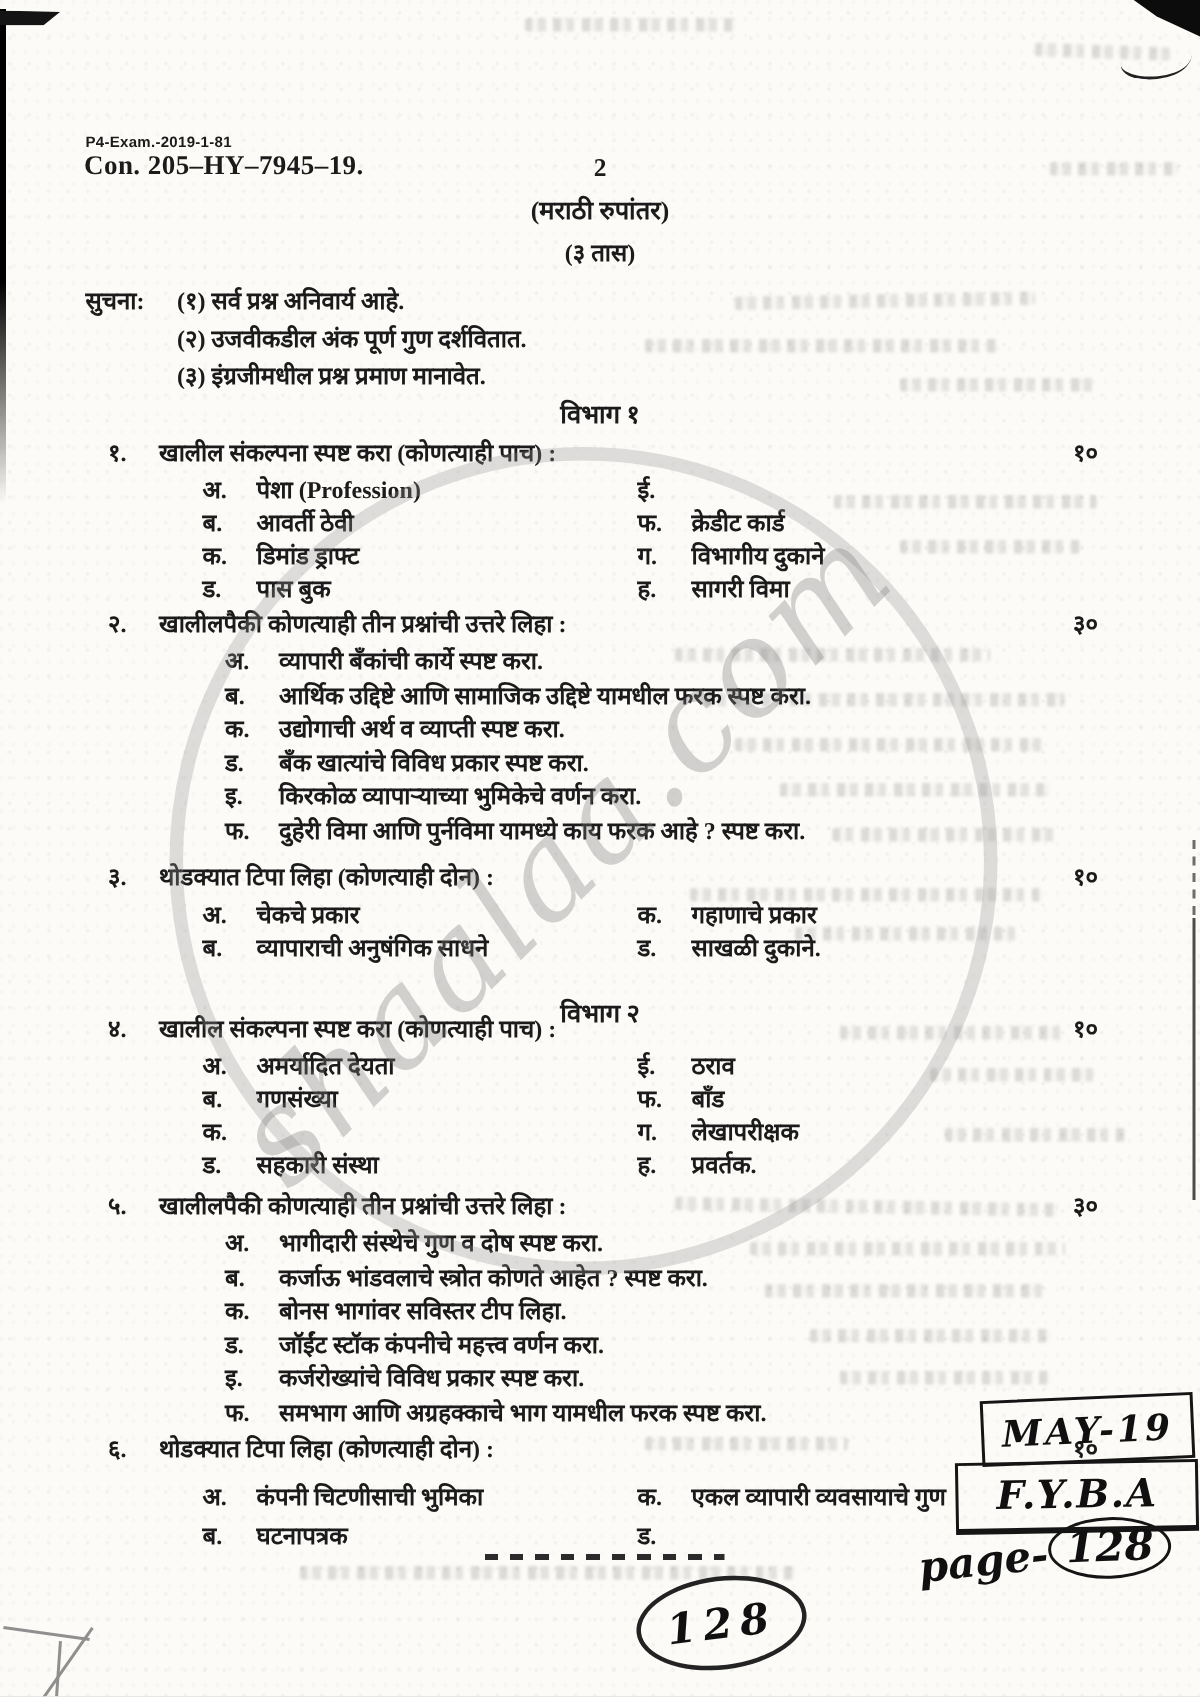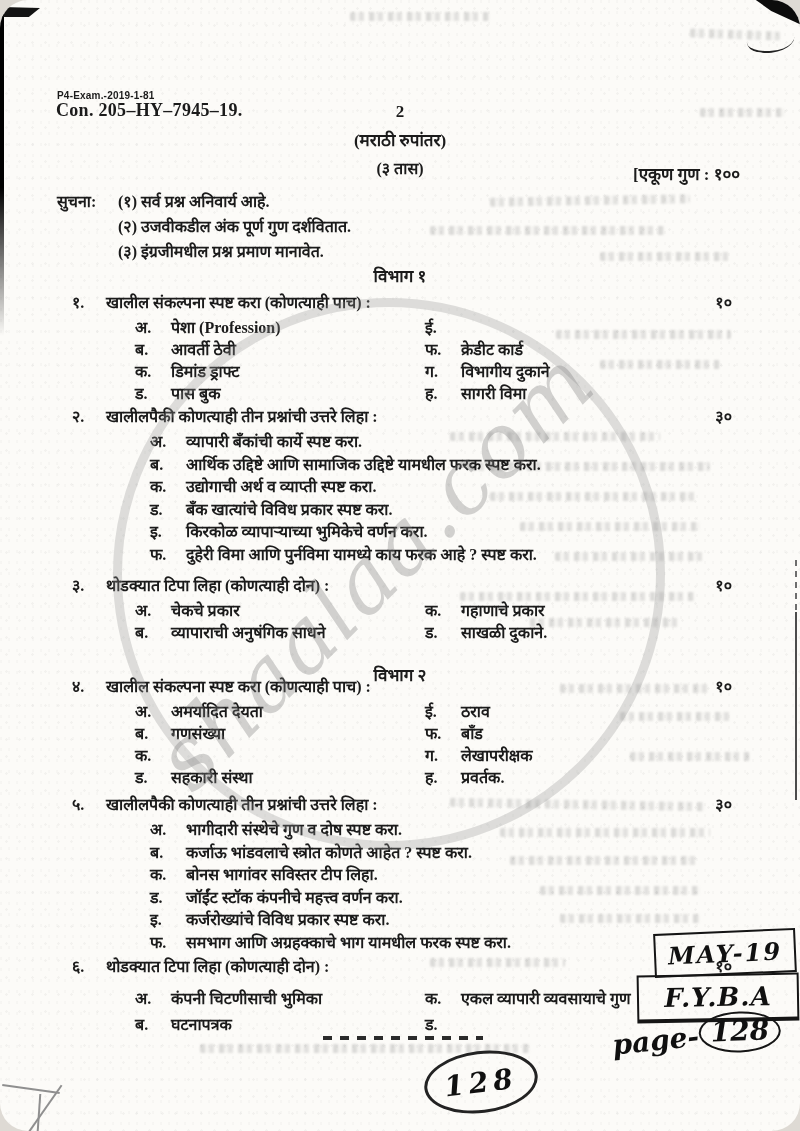--- a/index.html
+++ b/index.html
@@ -1,19 +1,19 @@
 <!DOCTYPE html>
 <html><head>
 <meta charset="utf-8">
 <style>
   html,body{margin:0;padding:0;background:#dedad4;}
   .sheet{
     position:relative;width:800px;height:1131px;margin:0 auto;
     background:#fcfbf8;overflow:hidden;
-    font-family:"Liberation Serif",serif;color:#1b1b1b;border-radius:28px;
+    font-family:"Liberation Serif",serif;color:#1b1b1b;
   }
   
   .sheet::before{
     content:"";position:absolute;inset:0;z-index:0;pointer-events:none;
     background-image:
       radial-gradient(rgba(90,90,90,0.055) 1px, transparent 1.3px),
       radial-gradient(rgba(120,120,120,0.04) 1px, transparent 1.4px);
     background-size:13px 17px, 8px 11px;
     background-position:0 0, 5px 7px;
   }
@@ -103,21 +103,20 @@
 </head>
 <body>
 
 <div class="sheet">
 
   <div class="ref-small txt">P4-Exam.-2019-1-81</div>
   <div class="exam-code txt">Con. 205–HY–7945–19.</div>
   <div class="page-num txt">2</div>
   <div class="lang-note txt">(मराठी रुपांतर)</div>
   <div class="duration txt">(३ तास)</div>
-  <div class="total-marks txt">[एकूण गुण : १००</div>
 
   <div class="instr txt">
     <div class="instr-row">
       <span class="instr-label">सुचना:</span>
       <span>(१) सर्व प्रश्न अनिवार्य आहे.</span>
     </div>
     <div class="instr-row">
       <span class="instr-label"></span>
       <span>(२) उजवीकडील अंक पूर्ण गुण दर्शवितात.</span>
     </div>

